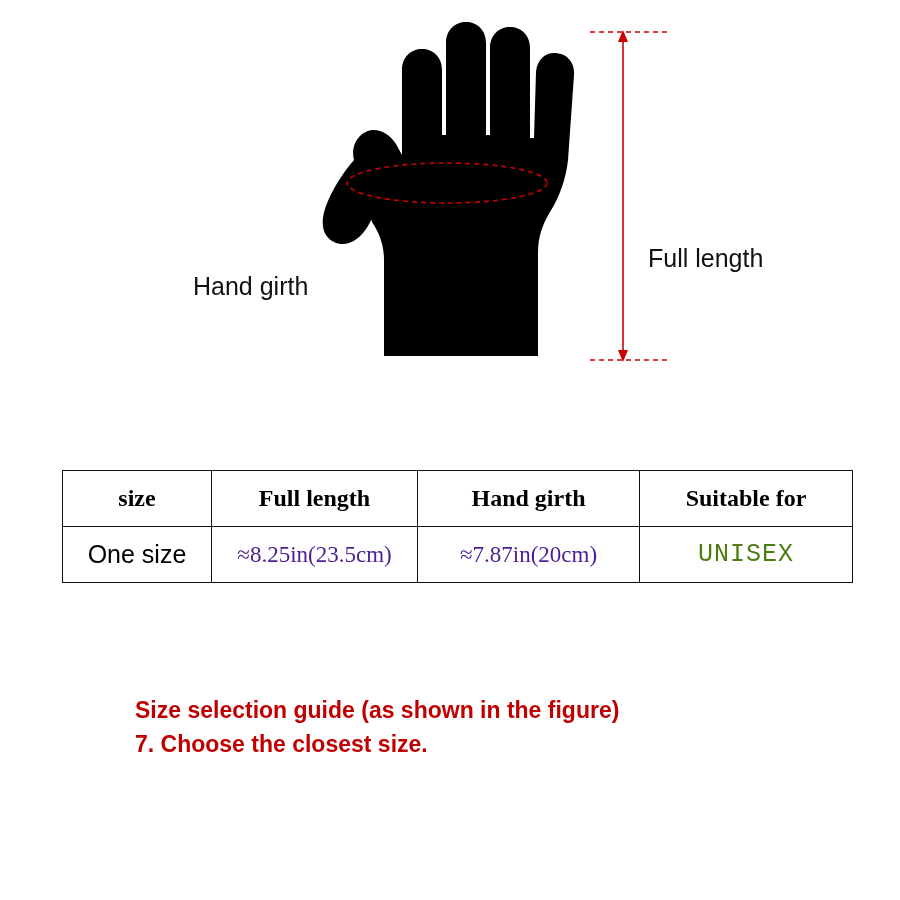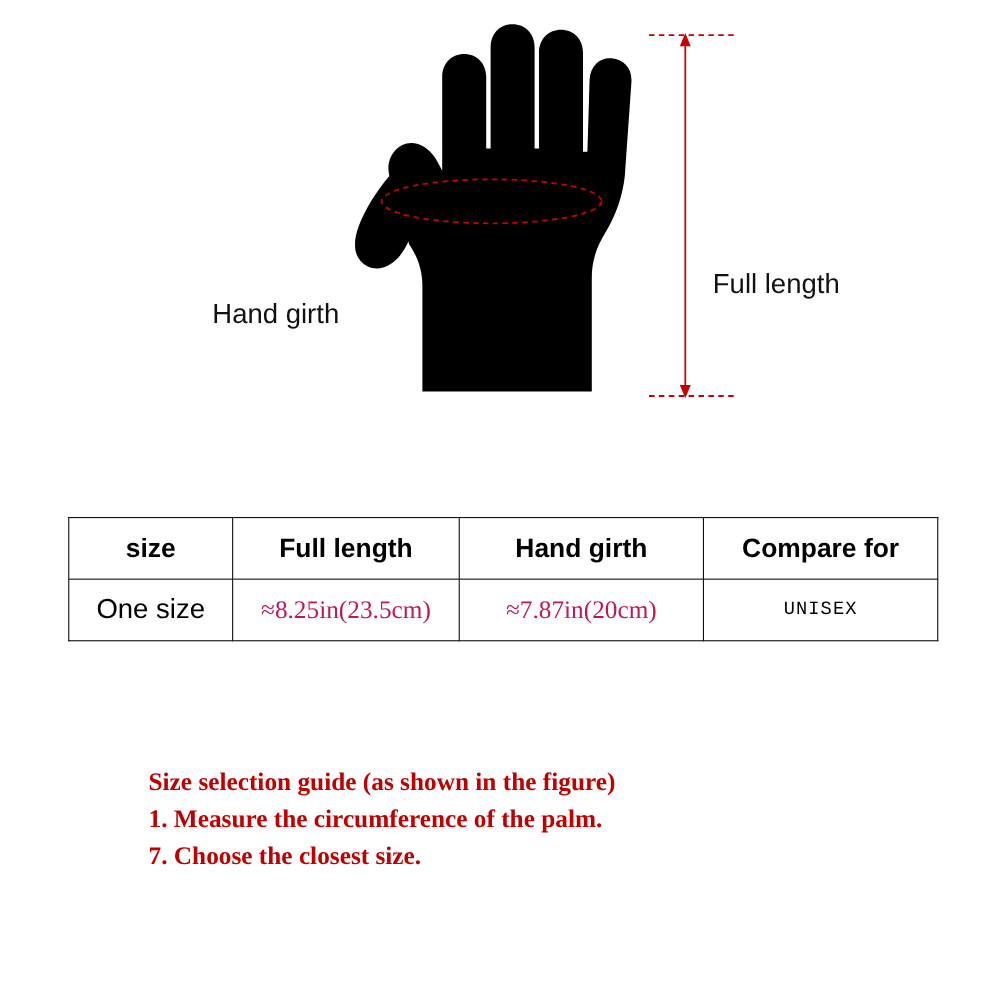--- a/index.html
+++ b/index.html
@@ -64,55 +64,55 @@
     table-layout: fixed;
   }
   .size-table td {
     border: 1px solid #111111;
     text-align: center;
     vertical-align: middle;
     padding: 0;
     height: 55px;
   }
   .size-table .head {
-    font-family: Liberation Sans, sans-serif;
+    font-family: Liberation Serif, serif;
     font-weight: bold;
     font-size: 24px;
     color: #000000;
   }
   .size-table .cell-sans {
     font-family: "Liberation Sans", sans-serif;
     font-size: 25px;
     color: #000000;
   }
   .size-table .cell-serif {
     font-family: "Liberation Serif", serif;
     font-size: 23px;
-    color: #be185d;
+    color: #4c1d95;
   }
   .size-table .cell-mono {
     font-family: "Liberation Mono", monospace;
-    font-size: 17px;
-    color: #000000;
+    font-size: 25px;
+    color: #4d7c0f;
     letter-spacing: 1px;
   }
   .col-1 { width: 148px; }
   .col-2 { width: 205px; }
   .col-3 { width: 221px; }
   .col-4 { width: 212px; }
 
   
   .guide {
     position: absolute;
     left: 135px;
     top: 694px;
     width: 740px;
   }
   .guide-line {
-    font-family: Liberation Serif, serif;
+    font-family: Liberation Sans, sans-serif;
     font-weight: bold;
     font-size: 23px;
     color: #c00000;
     line-height: 33.5px;
     white-space: nowrap;
   }
 </style>
 </head>
 <body>
 
@@ -182,30 +182,29 @@
     <div class="label-full-length">Full length</div>
     <div class="label-hand-girth">Hand girth</div>
   </div>
 
   <table class="size-table">
     <tbody>
       <tr>
         <td class="head col-1">size</td>
         <td class="head col-2">Full length</td>
         <td class="head col-3">Hand girth</td>
-        <td class="head col-4">Compare for</td>
+        <td class="head col-4">Suitable for</td>
       </tr>
       <tr>
         <td class="cell-sans col-1">One size</td>
         <td class="cell-serif col-2">≈8.25in(23.5cm)</td>
         <td class="cell-serif col-3">≈7.87in(20cm)</td>
         <td class="cell-mono col-4">UNISEX</td>
       </tr>
     </tbody>
   </table>
 
   <div class="guide">
     <div class="guide-line">Size selection guide (as shown in the figure)</div>
-    <div class="guide-line">1. Measure the circumference of the palm.</div>
     <div class="guide-line">7. Choose the closest size.</div>
   </div>
 
 </div>
 
 </body></html>

